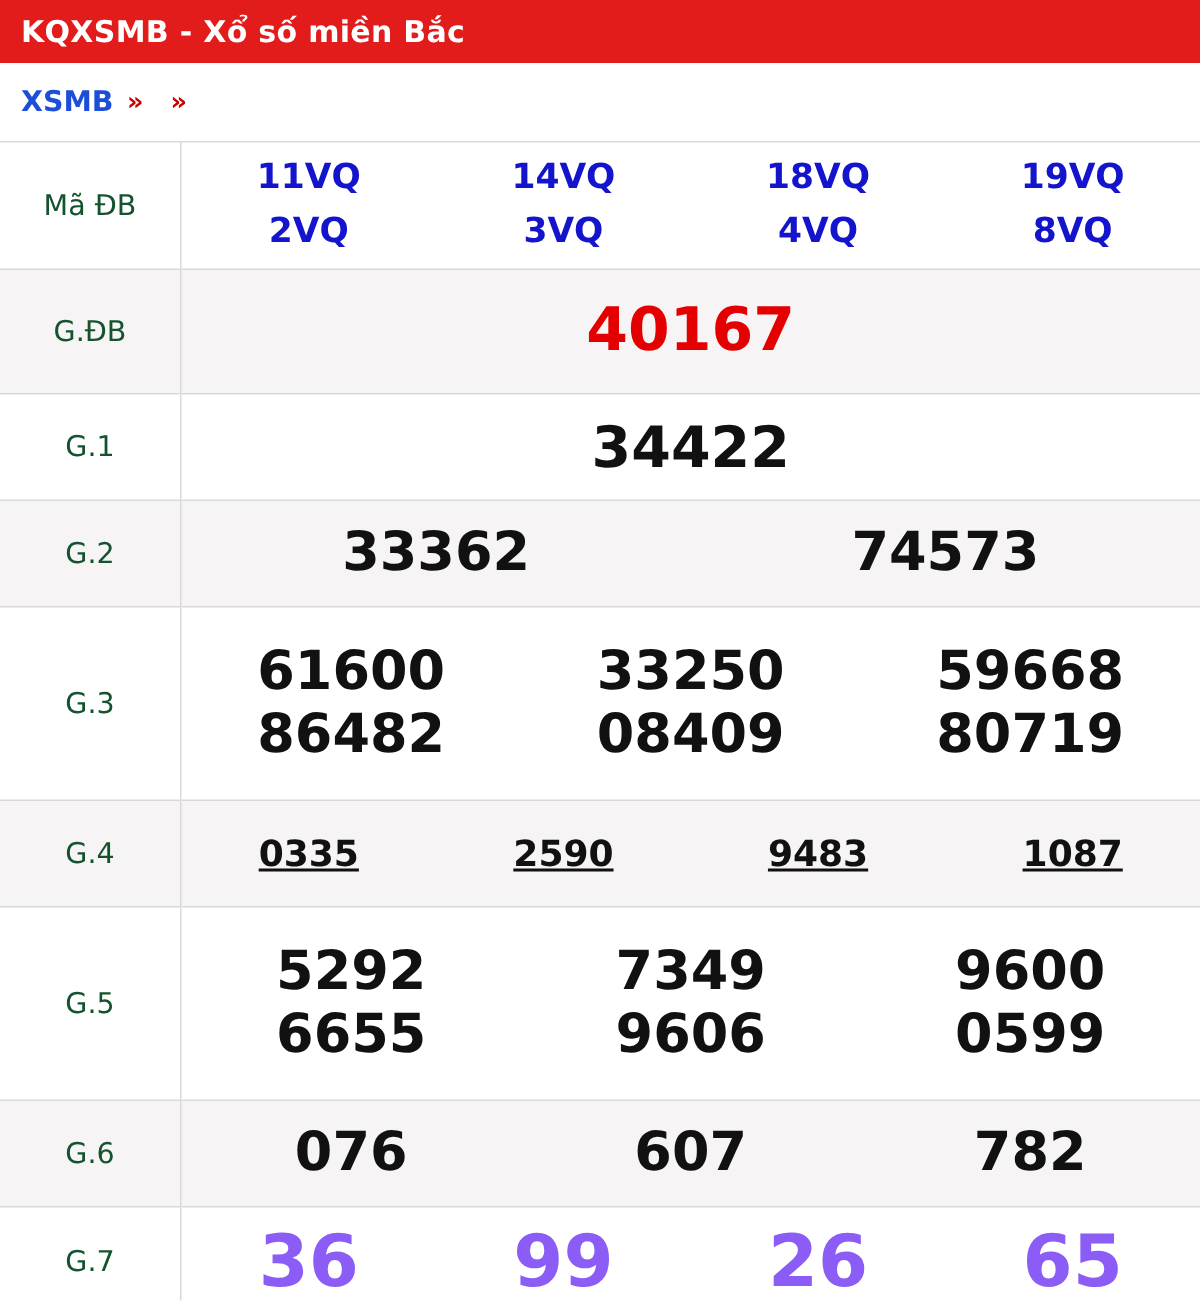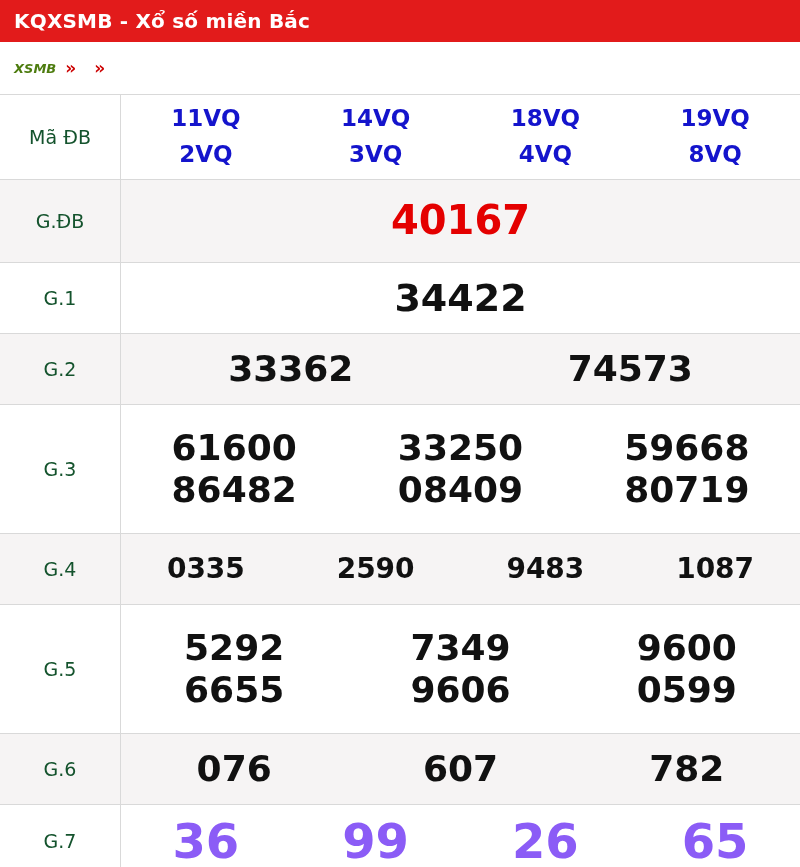--- a/index.html
+++ b/index.html
@@ -35,26 +35,25 @@
   
   .breadcrumb {
     height: 52px;
     display: flex;
     align-items: center;
     padding: 0 14px;
     box-sizing: border-box;
     background: #ffffff;
   }
   .breadcrumb a {
-    color: #4d7c0f;
-    font-size: 13px;
+    color: #1d4ed8;
+    font-size: 19px;
     font-weight: bold;
     text-decoration: none;
     white-space: nowrap;
-    font-style: italic;
   }
   .breadcrumb a.plain {
     font-weight: bold;
   }
   .breadcrumb .sep {
     color: #cc0000;
     font-size: 17px;
     margin: 0 9px;
     font-weight: bold;
   }
@@ -110,21 +109,21 @@
     color: #1414cc;
     line-height: 1.55;
   }
   .gdb .val {
     font-size: 40px;
     color: #e40000;
   }
   .g1 .val { font-size: 38px; }
   .g2 .val { font-size: 36px; }
   .g3 .val { font-size: 36px; }
-  .g4 .val { font-size: 28px; }
+  .g4 .val { font-size: 24px; text-decoration: underline; }
   .g5 .val { font-size: 36px; }
   .g6 .val { font-size: 36px; }
   .g7 .val {
     font-size: 48px;
     color: #8b5cf6;
   }
 
   
   .r-madb td { height: 84px; }
   .r-gdb  td { height: 82px; }

